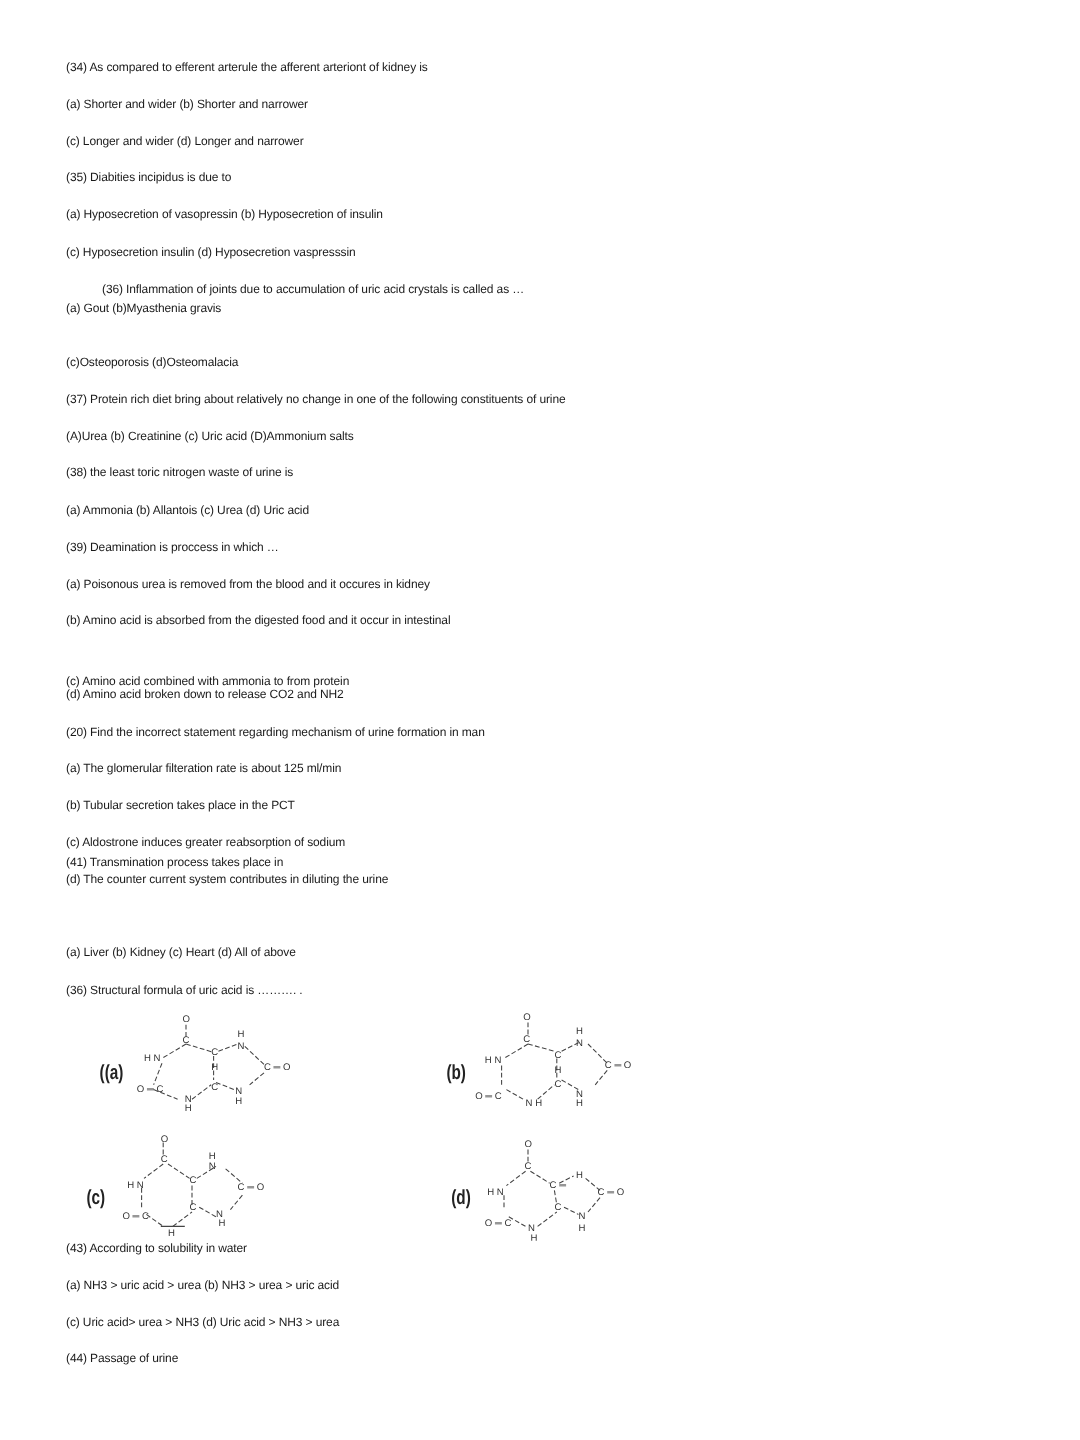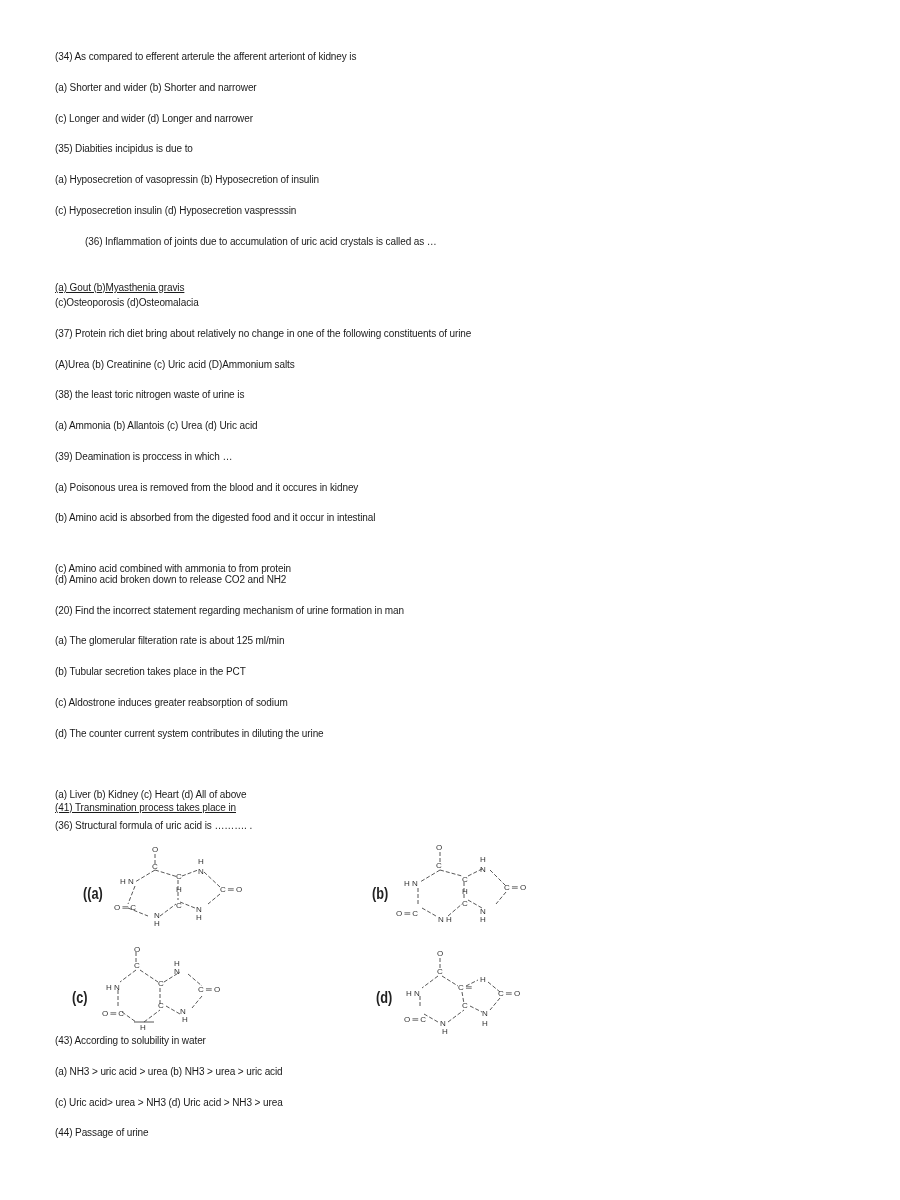--- a/index.html
+++ b/index.html
@@ -20,37 +20,37 @@
 <div>
 
   <div id="lines">
       <div class="line" style="top: 49px;">(34) As compared to efferent arterule the afferent arteriont of kidney is</div>
       <div class="line" style="top: 80px;">(a) Shorter and wider (b) Shorter and narrower</div>
       <div class="line" style="top: 111px;">(c) Longer and wider (d) Longer and narrower</div>
       <div class="line" style="top: 141px;">(35) Diabities incipidus is due to</div>
       <div class="line" style="top: 172px;">(a) Hyposecretion of vasopressin (b) Hyposecretion of insulin</div>
       <div class="line" style="top: 203px;">(c) Hyposecretion insulin (d) Hyposecretion vaspresssin</div>
       <div class="line" style="top: 234px; margin-left: 30px;">(36) Inflammation of joints due to accumulation of uric acid crystals is called as …</div>
-      <div class="line" style="top: 280px; text-decoration: underline;">(a) Gout (b)Myasthenia gravis</div>
+      <div class="line" style="top: 250px;">(a) Gout (b)Myasthenia gravis</div>
       <div class="line" style="top: 295px;">(c)Osteoporosis (d)Osteomalacia</div>
       <div class="line" style="top: 326px;">(37) Protein rich diet bring about relatively no change in one of the following constituents of urine</div>
       <div class="line" style="top: 357px;">(A)Urea (b) Creatinine (c) Uric acid (D)Ammonium salts</div>
       <div class="line" style="top: 387px;">(38) the least toric nitrogen waste of urine is</div>
       <div class="line" style="top: 418px;">(a) Ammonia (b) Allantois (c) Urea (d) Uric acid</div>
       <div class="line" style="top: 449px;">(39) Deamination is proccess in which …</div>
       <div class="line" style="top: 480px;">(a) Poisonous urea is removed from the blood and it occures in kidney</div>
       <div class="line" style="top: 510px;">(b) Amino acid is absorbed from the digested food and it occur in intestinal</div>
       <div class="line" style="top: 541px; margin-top: 20px;">(c) Amino acid combined with ammonia to from protein</div>
       <div class="line" style="top: 572px; text-align: center;">(d) Amino acid broken down to release CO2 and NH2</div>
       <div class="line" style="top: 603px;">(20) Find the incorrect statement regarding mechanism of urine formation in man</div>
       <div class="line" style="top: 633px;">(a) The glomerular filteration rate is about 125 ml/min</div>
       <div class="line" style="top: 664px;">(b) Tubular secretion takes place in the PCT</div>
       <div class="line" style="top: 695px;">(c) Aldostrone induces greater reabsorption of sodium</div>
       <div class="line" style="top: 726px;">(d) The counter current system contributes in diluting the urine</div>
-      <div class="line" style="top: 800px; text-decoration: underline;">(41) Transmination process takes place in</div>
+      <div class="line" style="top: 712px;">(41) Transmination process takes place in</div>
       <div class="line" style="top: 787px;">(a) Liver (b) Kidney (c) Heart (d) All of above</div>
       <div class="line" style="top: 818px;">(36) Structural formula of uric acid is ………. .</div>
       <div class="line" style="top: 1033px;">(43) According to solubility in water</div>
       <div class="line" style="top: 1064px;">(a) NH3 &gt; uric acid &gt; urea (b) NH3 &gt; urea &gt; uric acid</div>
       <div class="line" style="top: 1095px;">(c) Uric acid&gt; urea &gt; NH3 (d) Uric acid &gt; NH3 &gt; urea</div>
       <div class="line" style="top: 1125px;">(44) Passage of urine</div>
     </div>
 
   <div class="figure" style="left:80px; top:842px;">
     <span class="fig-label" style="left:3px; top:42px;">((a)</span>

